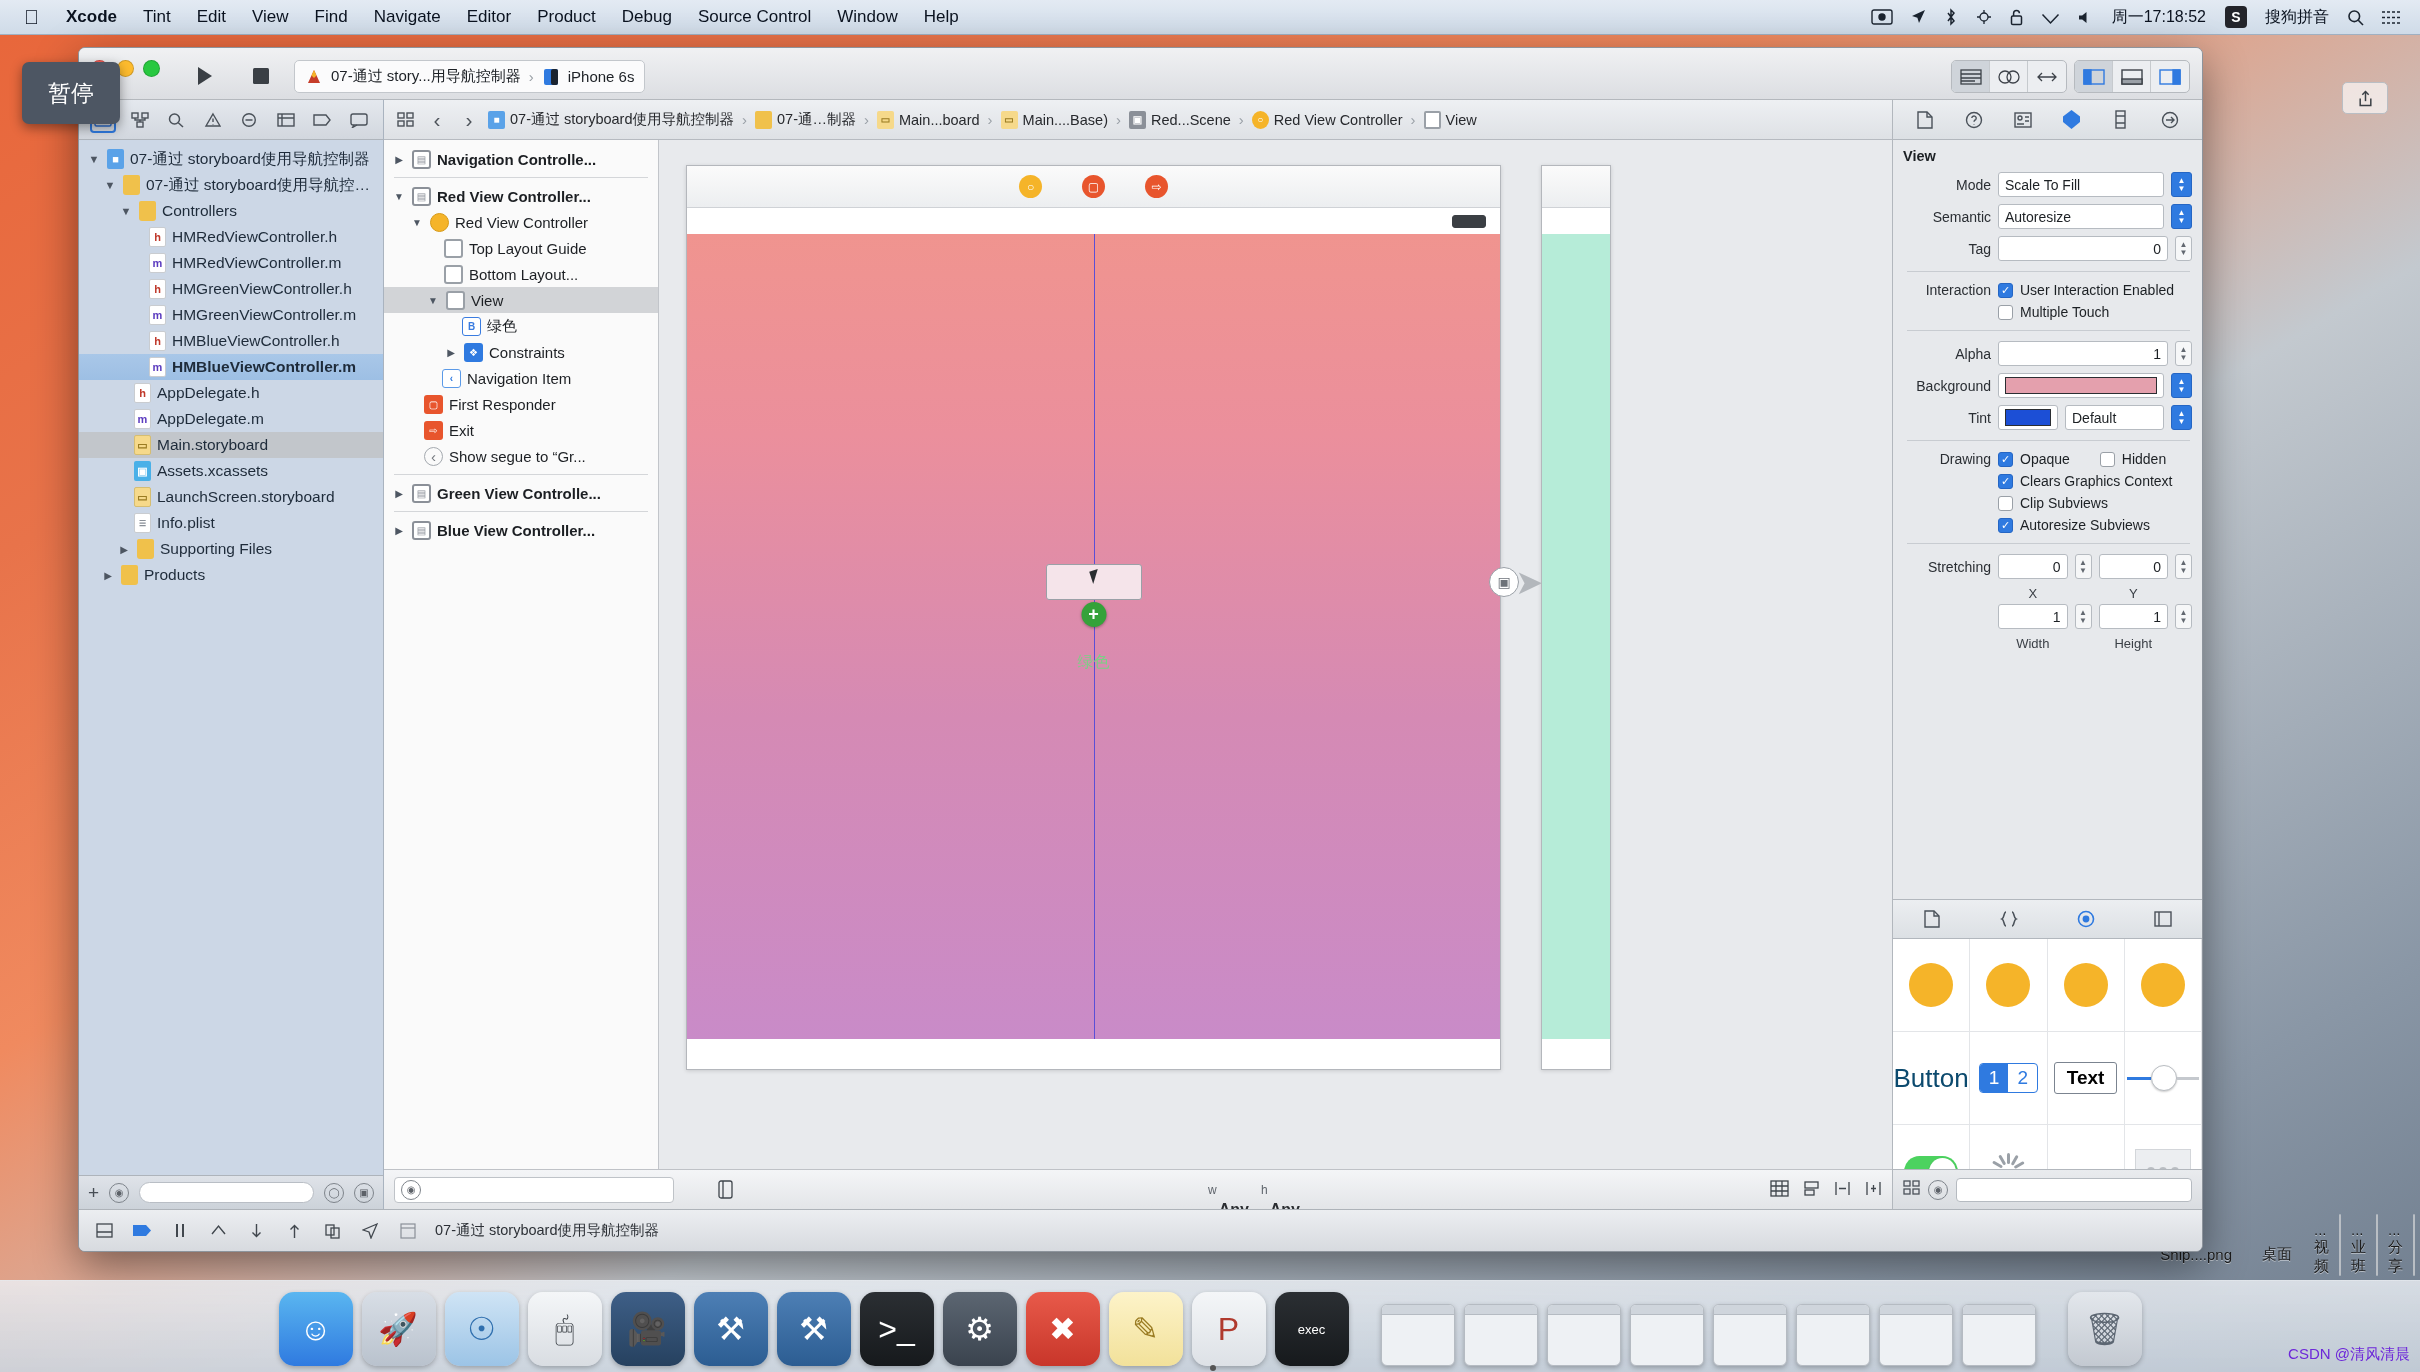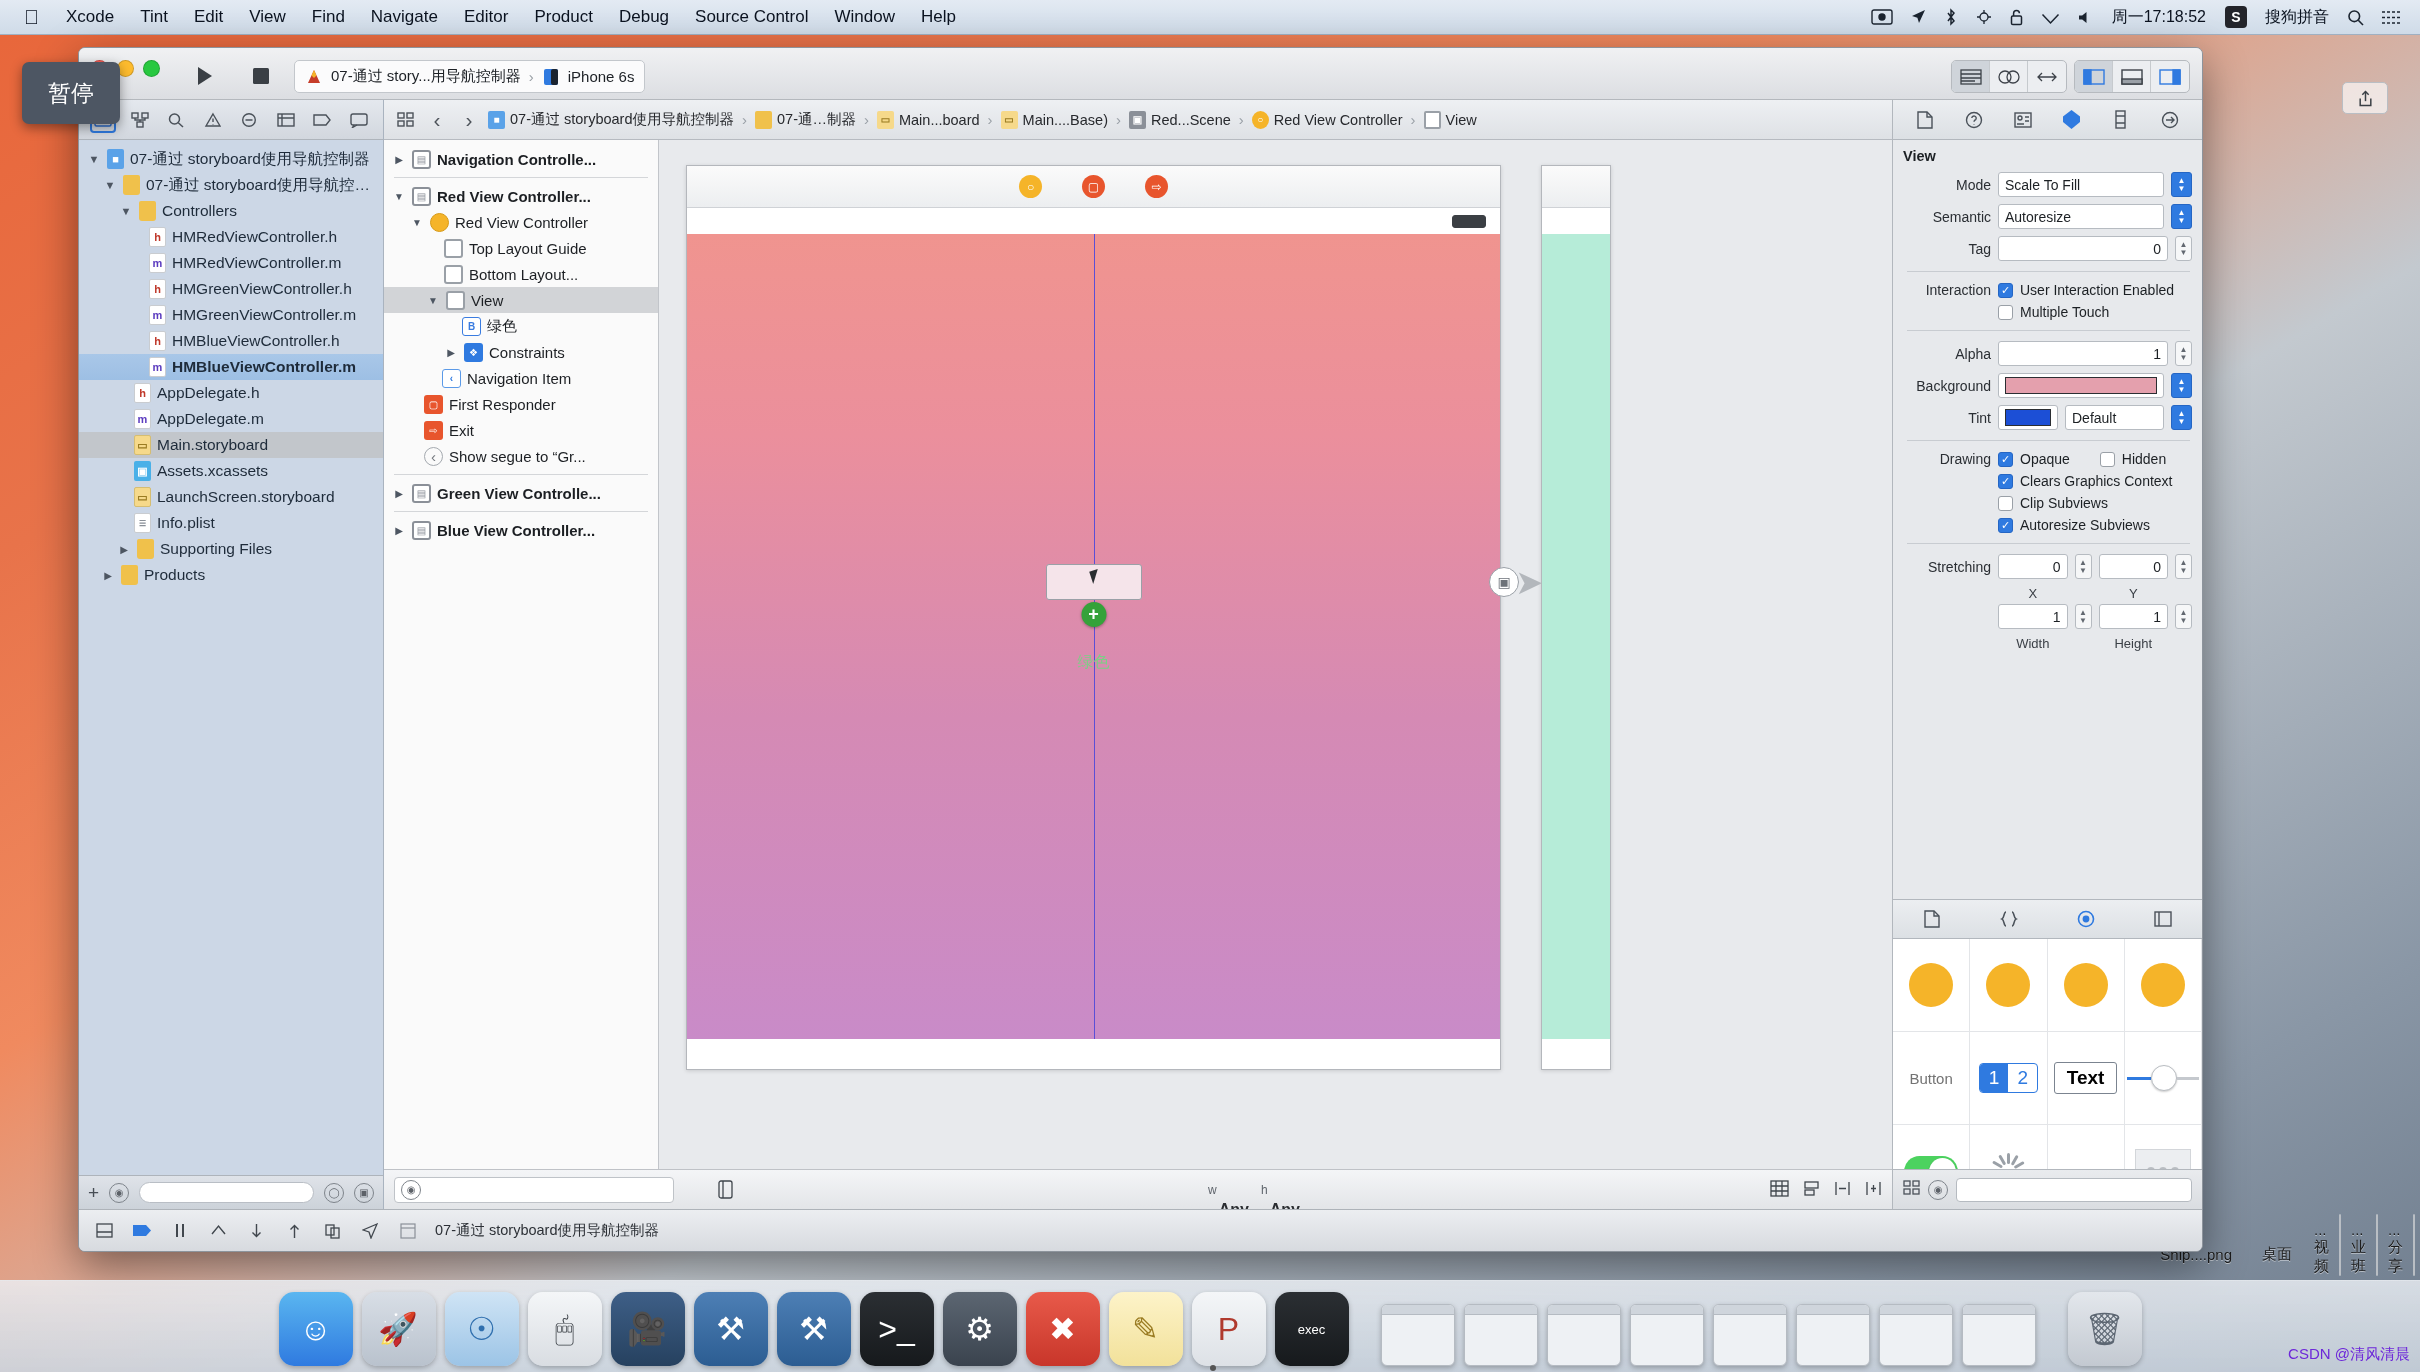--- a/index.html
+++ b/index.html
@@ -24,21 +24,21 @@
   
   #menubar {
     position:absolute; left:0; top:0; width:100%; height:35px;
     background:linear-gradient(#e3eaf3,#cfdbe8);
     border-bottom:1px solid #9fb0c2;
     display:flex; align-items:center; padding:0 10px; gap:0;
     font-size:17px; color:#0b1320;
   }
   #menubar .apple { font-size:20px; padding:0 14px 0 14px; line-height:1; }
   #menubar .mi { padding:0 13px; white-space:nowrap; }
-  #menubar .mi.bold { font-weight:normal; }
+  #menubar .mi.bold { font-weight:bold; }
   #menubar .spacer { flex:1; }
   #menubar .status { padding:0 9px; display:flex; align-items:center; }
   #menubar .clock { padding:0 10px; font-size:16px;}
   .sg-badge { background:#23242a; color:#fff; border-radius:4px; width:22px;height:22px;
       display:inline-flex;align-items:center;justify-content:center;font-size:14px;font-weight:bold;}
   
   #xcode {
     position:absolute; left:78px; top:47px; width:2125px; height:1205px;
     background:#d8dde3; border:1px solid #8d949c; border-radius:7px;
     box-shadow:0 14px 44px rgba(0,0,0,.45);
@@ -194,21 +194,21 @@
   .colorswatch{ flex:1; height:17px; border:1px solid #2b2e32;}
   .sublabel{ text-align:center; font-size:13px; color:#3b4047; }
   #libtabs{ height:40px; flex:0 0 40px; display:flex;align-items:center;justify-content:space-around;
      background:linear-gradient(#eceef1,#dce0e4); border-top:1px solid #b2b7bd; border-bottom:1px solid #b2b7bd;}
   #libtabs .lt{ width:26px;height:26px;display:flex;align-items:center;justify-content:center;color:#4a5159;}
   #libtabs .lt.on{ color:#2f7ae0;}
   #libgrid{ flex:0 0 230px; background:#fff; display:grid; grid-template-columns:repeat(4,1fr);
       grid-auto-rows:93px; overflow:hidden;}
   .libcell{ display:flex; align-items:center; justify-content:center; border-right:1px solid #e3e5e8;
       border-bottom:1px solid #e3e5e8;}
-  .lib-button{ color:#737373; font-size:15px;}
+  .lib-button{ color:#0c4a6e; font-size:26px;}
   .lib-seg{ display:flex; border:1.5px solid #2f7ae0; border-radius:4px; overflow:hidden; font-size:19px;}
   .lib-seg .a{ background:#2f7ae0;color:#fff;padding:3px 9px;}
   .lib-seg .b{ color:#2f7ae0;padding:3px 9px;}
   .lib-text{ border:1.5px solid #7b8490; border-radius:3px; padding:4px 12px; font-size:19px; font-weight:bold;}
   .lib-slider{ display:flex;align-items:center;}
   .lib-slider .bar{width:24px;height:3px;background:#2f7ae0;}
   .lib-slider .bar2{width:22px;height:3px;background:#c5c9ce;}
   .lib-slider .knob{width:26px;height:26px;border-radius:50%;background:#fff;border:1px solid #b9bdc2;
       box-shadow:0 1px 2px rgba(0,0,0,.2);}
   .lib-switch{ width:54px;height:31px;border-radius:16px;background:#4cd25f; position:relative;}

